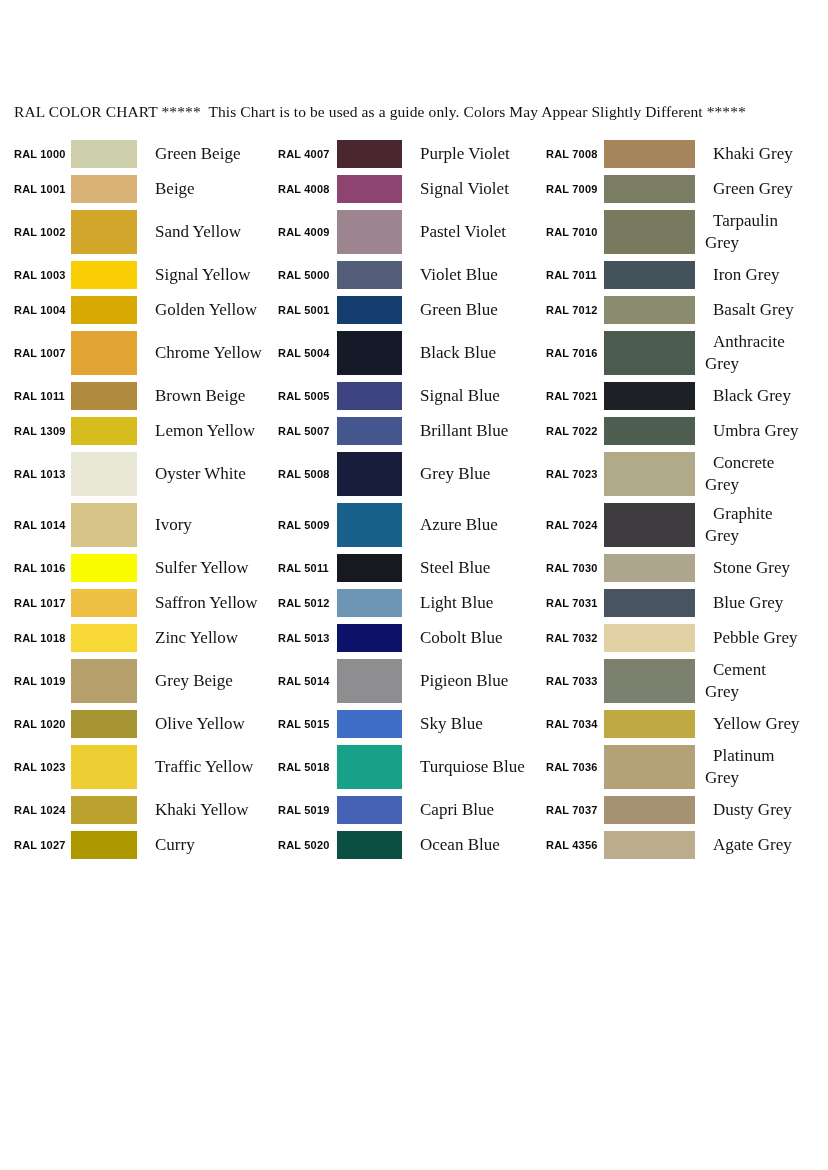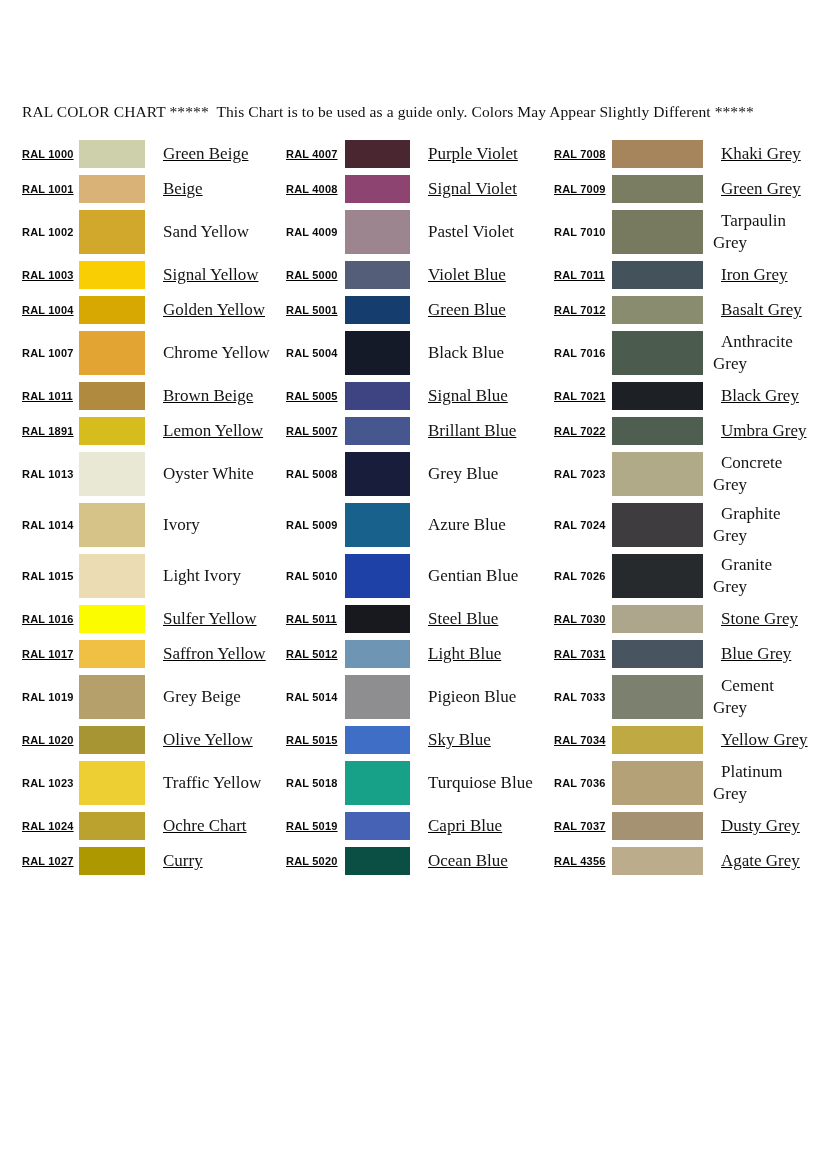--- a/index.html
+++ b/index.html
@@ -8,41 +8,41 @@
     background: #ffffff;
   }
   body {
     width: 828px;
     height: 1170px;
     overflow: hidden;
     position: relative;
     font-family: "Liberation Serif", "DejaVu Serif", serif;
   }
   .page {
-    padding: 103px 0 0 22px;
+    padding: 103px 0 0 14px;
     width: 793px;
   }
   .title {
     font-size: 15.5px;
     color: #111111;
     white-space: pre;
     margin: 0 0 15px 0;
     letter-spacing: 0.1px;
   }
   table.color-table {
     border-collapse: collapse;
     table-layout: fixed;
     width: 793px;
   }
   td {
     padding: 0;
     vertical-align: middle;
     overflow: visible;
   }
-  tr.short { height: 35px; text-decoration: underline; }
+  tr.short { height: 35px; }
   tr.tall  { height: 51px; }
   td.code {
     font-family: "Liberation Sans", "DejaVu Sans", sans-serif;
     font-size: 11px;
     font-weight: bold;
     color: #0a0a0a;
     letter-spacing: 0.2px;
     white-space: nowrap;
   }
   .sw {
@@ -193,21 +193,21 @@
             <div class="sw" style="background: rgb(62, 67, 130);"></div>
           </td>
           <td class="name">Signal Blue</td>
           <td class="code">RAL 7021</td>
           <td>
             <div class="sw" style="background: rgb(29, 32, 36);"></div>
           </td>
           <td class="name">Black Grey</td>
         </tr>
         <tr class="short">
-          <td class="code">RAL 1891</td>
+          <td class="code">RAL 1309</td>
           <td>
             <div class="sw" style="background: rgb(214, 188, 28);"></div>
           </td>
           <td class="name">Lemon Yellow</td>
           <td class="code">RAL 5007</td>
           <td>
             <div class="sw" style="background: rgb(70, 87, 143);"></div>
           </td>
           <td class="name">Brillant Blue</td>
           <td class="code">RAL 7022</td>
@@ -245,38 +245,20 @@
             <div class="sw" style="background: rgb(23, 97, 140);"></div>
           </td>
           <td class="name">Azure Blue</td>
           <td class="code">RAL 7024</td>
           <td>
             <div class="sw" style="background: rgb(63, 60, 63);"></div>
           </td>
           <td class="name">Graphite
 Grey</td>
         </tr>
-        <tr class="tall">
-          <td class="code">RAL 1015</td>
-          <td>
-            <div class="sw" style="background: rgb(235, 220, 180);"></div>
-          </td>
-          <td class="name">Light Ivory</td>
-          <td class="code">RAL 5010</td>
-          <td>
-            <div class="sw" style="background: rgb(30, 65, 168);"></div>
-          </td>
-          <td class="name">Gentian Blue</td>
-          <td class="code">RAL 7026</td>
-          <td>
-            <div class="sw" style="background: rgb(39, 42, 44);"></div>
-          </td>
-          <td class="name">Granite
-Grey</td>
-        </tr>
         <tr class="short">
           <td class="code">RAL 1016</td>
           <td>
             <div class="sw" style="background: rgb(252, 252, 0);"></div>
           </td>
           <td class="name">Sulfer Yellow</td>
           <td class="code">RAL 5011</td>
           <td>
             <div class="sw" style="background: rgb(23, 25, 30);"></div>
           </td>
@@ -297,20 +279,37 @@
           <td>
             <div class="sw" style="background: rgb(110, 150, 180);"></div>
           </td>
           <td class="name">Light Blue</td>
           <td class="code">RAL 7031</td>
           <td>
             <div class="sw" style="background: rgb(72, 84, 96);"></div>
           </td>
           <td class="name">Blue Grey</td>
         </tr>
+        <tr class="short">
+          <td class="code">RAL 1018</td>
+          <td>
+            <div class="sw" style="background: rgb(247, 216, 54);"></div>
+          </td>
+          <td class="name">Zinc Yellow</td>
+          <td class="code">RAL 5013</td>
+          <td>
+            <div class="sw" style="background: rgb(13, 17, 104);"></div>
+          </td>
+          <td class="name">Cobolt Blue</td>
+          <td class="code">RAL 7032</td>
+          <td>
+            <div class="sw" style="background: rgb(225, 209, 165);"></div>
+          </td>
+          <td class="name">Pebble Grey</td>
+        </tr>
         <tr class="tall">
           <td class="code">RAL 1019</td>
           <td>
             <div class="sw" style="background: rgb(181, 160, 107);"></div>
           </td>
           <td class="name">Grey Beige</td>
           <td class="code">RAL 5014</td>
           <td>
             <div class="sw" style="background: rgb(142, 142, 144);"></div>
           </td>
@@ -355,21 +354,21 @@
             <div class="sw" style="background: rgb(180, 161, 119);"></div>
           </td>
           <td class="name">Platinum
 Grey</td>
         </tr>
         <tr class="short">
           <td class="code">RAL 1024</td>
           <td>
             <div class="sw" style="background: rgb(187, 161, 45);"></div>
           </td>
-          <td class="name">Ochre Chart</td>
+          <td class="name">Khaki Yellow</td>
           <td class="code">RAL 5019</td>
           <td>
             <div class="sw" style="background: rgb(69, 98, 181);"></div>
           </td>
           <td class="name">Capri Blue</td>
           <td class="code">RAL 7037</td>
           <td>
             <div class="sw" style="background: rgb(164, 146, 115);"></div>
           </td>
           <td class="name">Dusty Grey</td>

